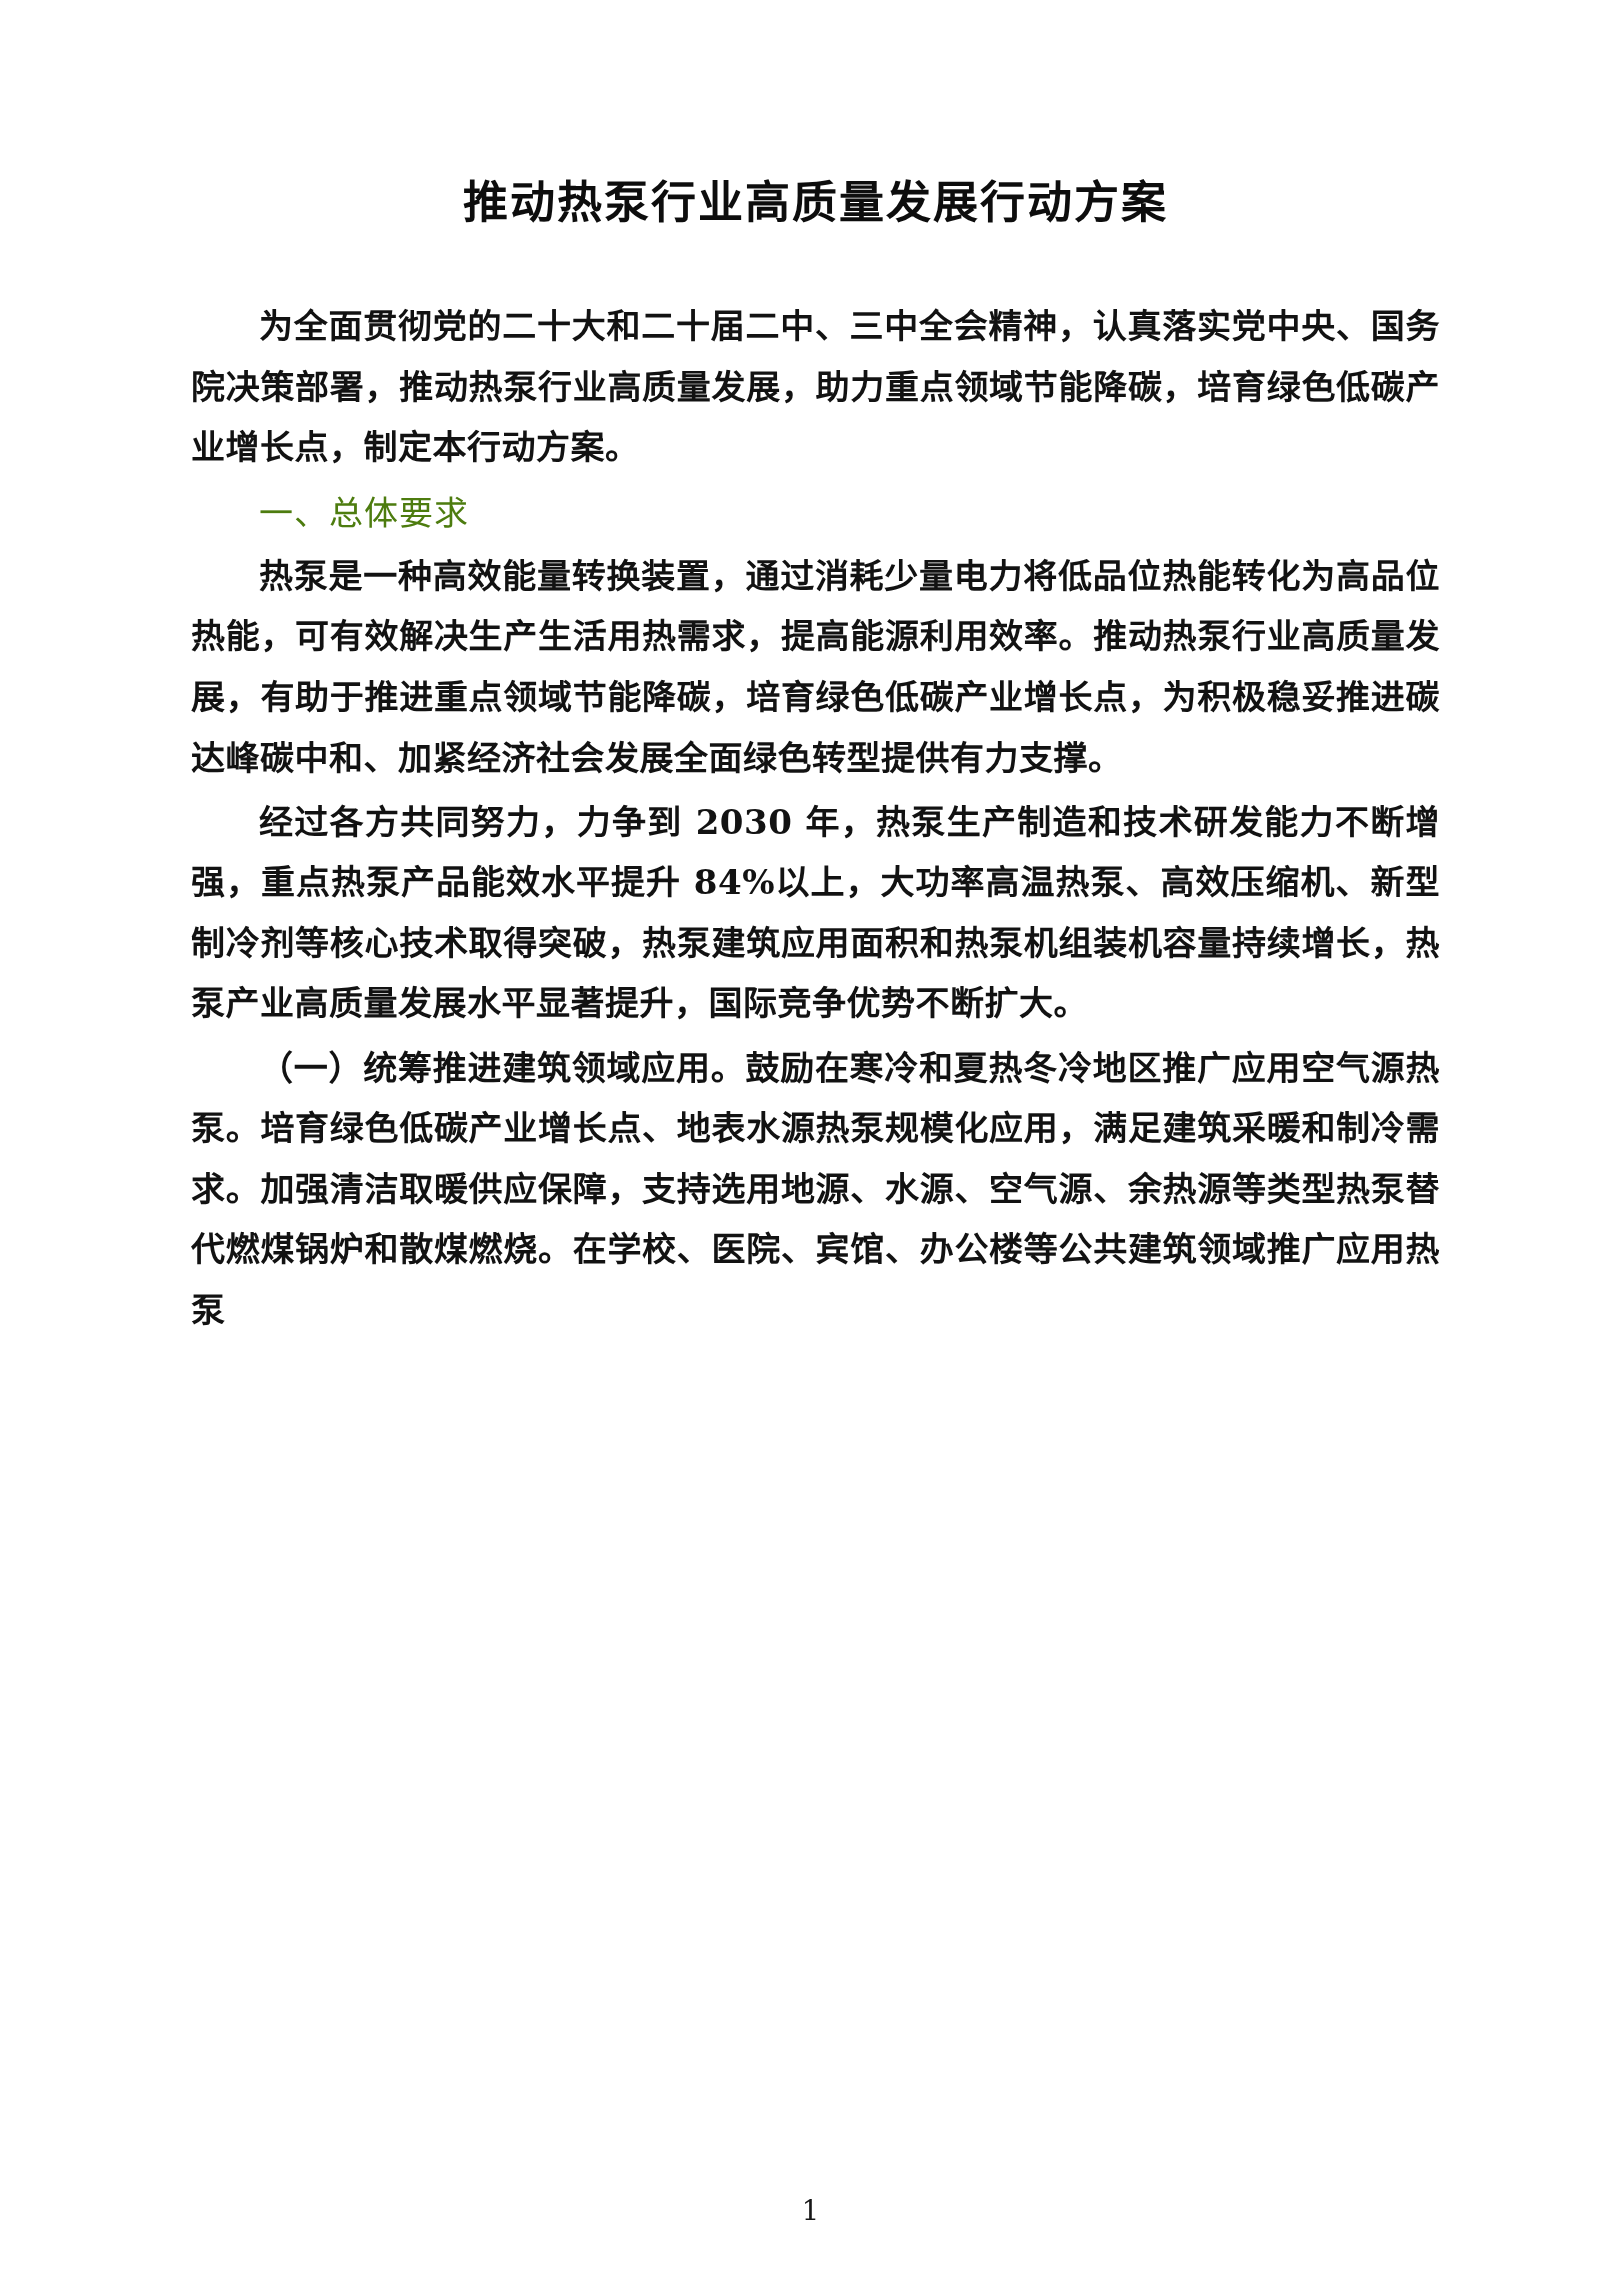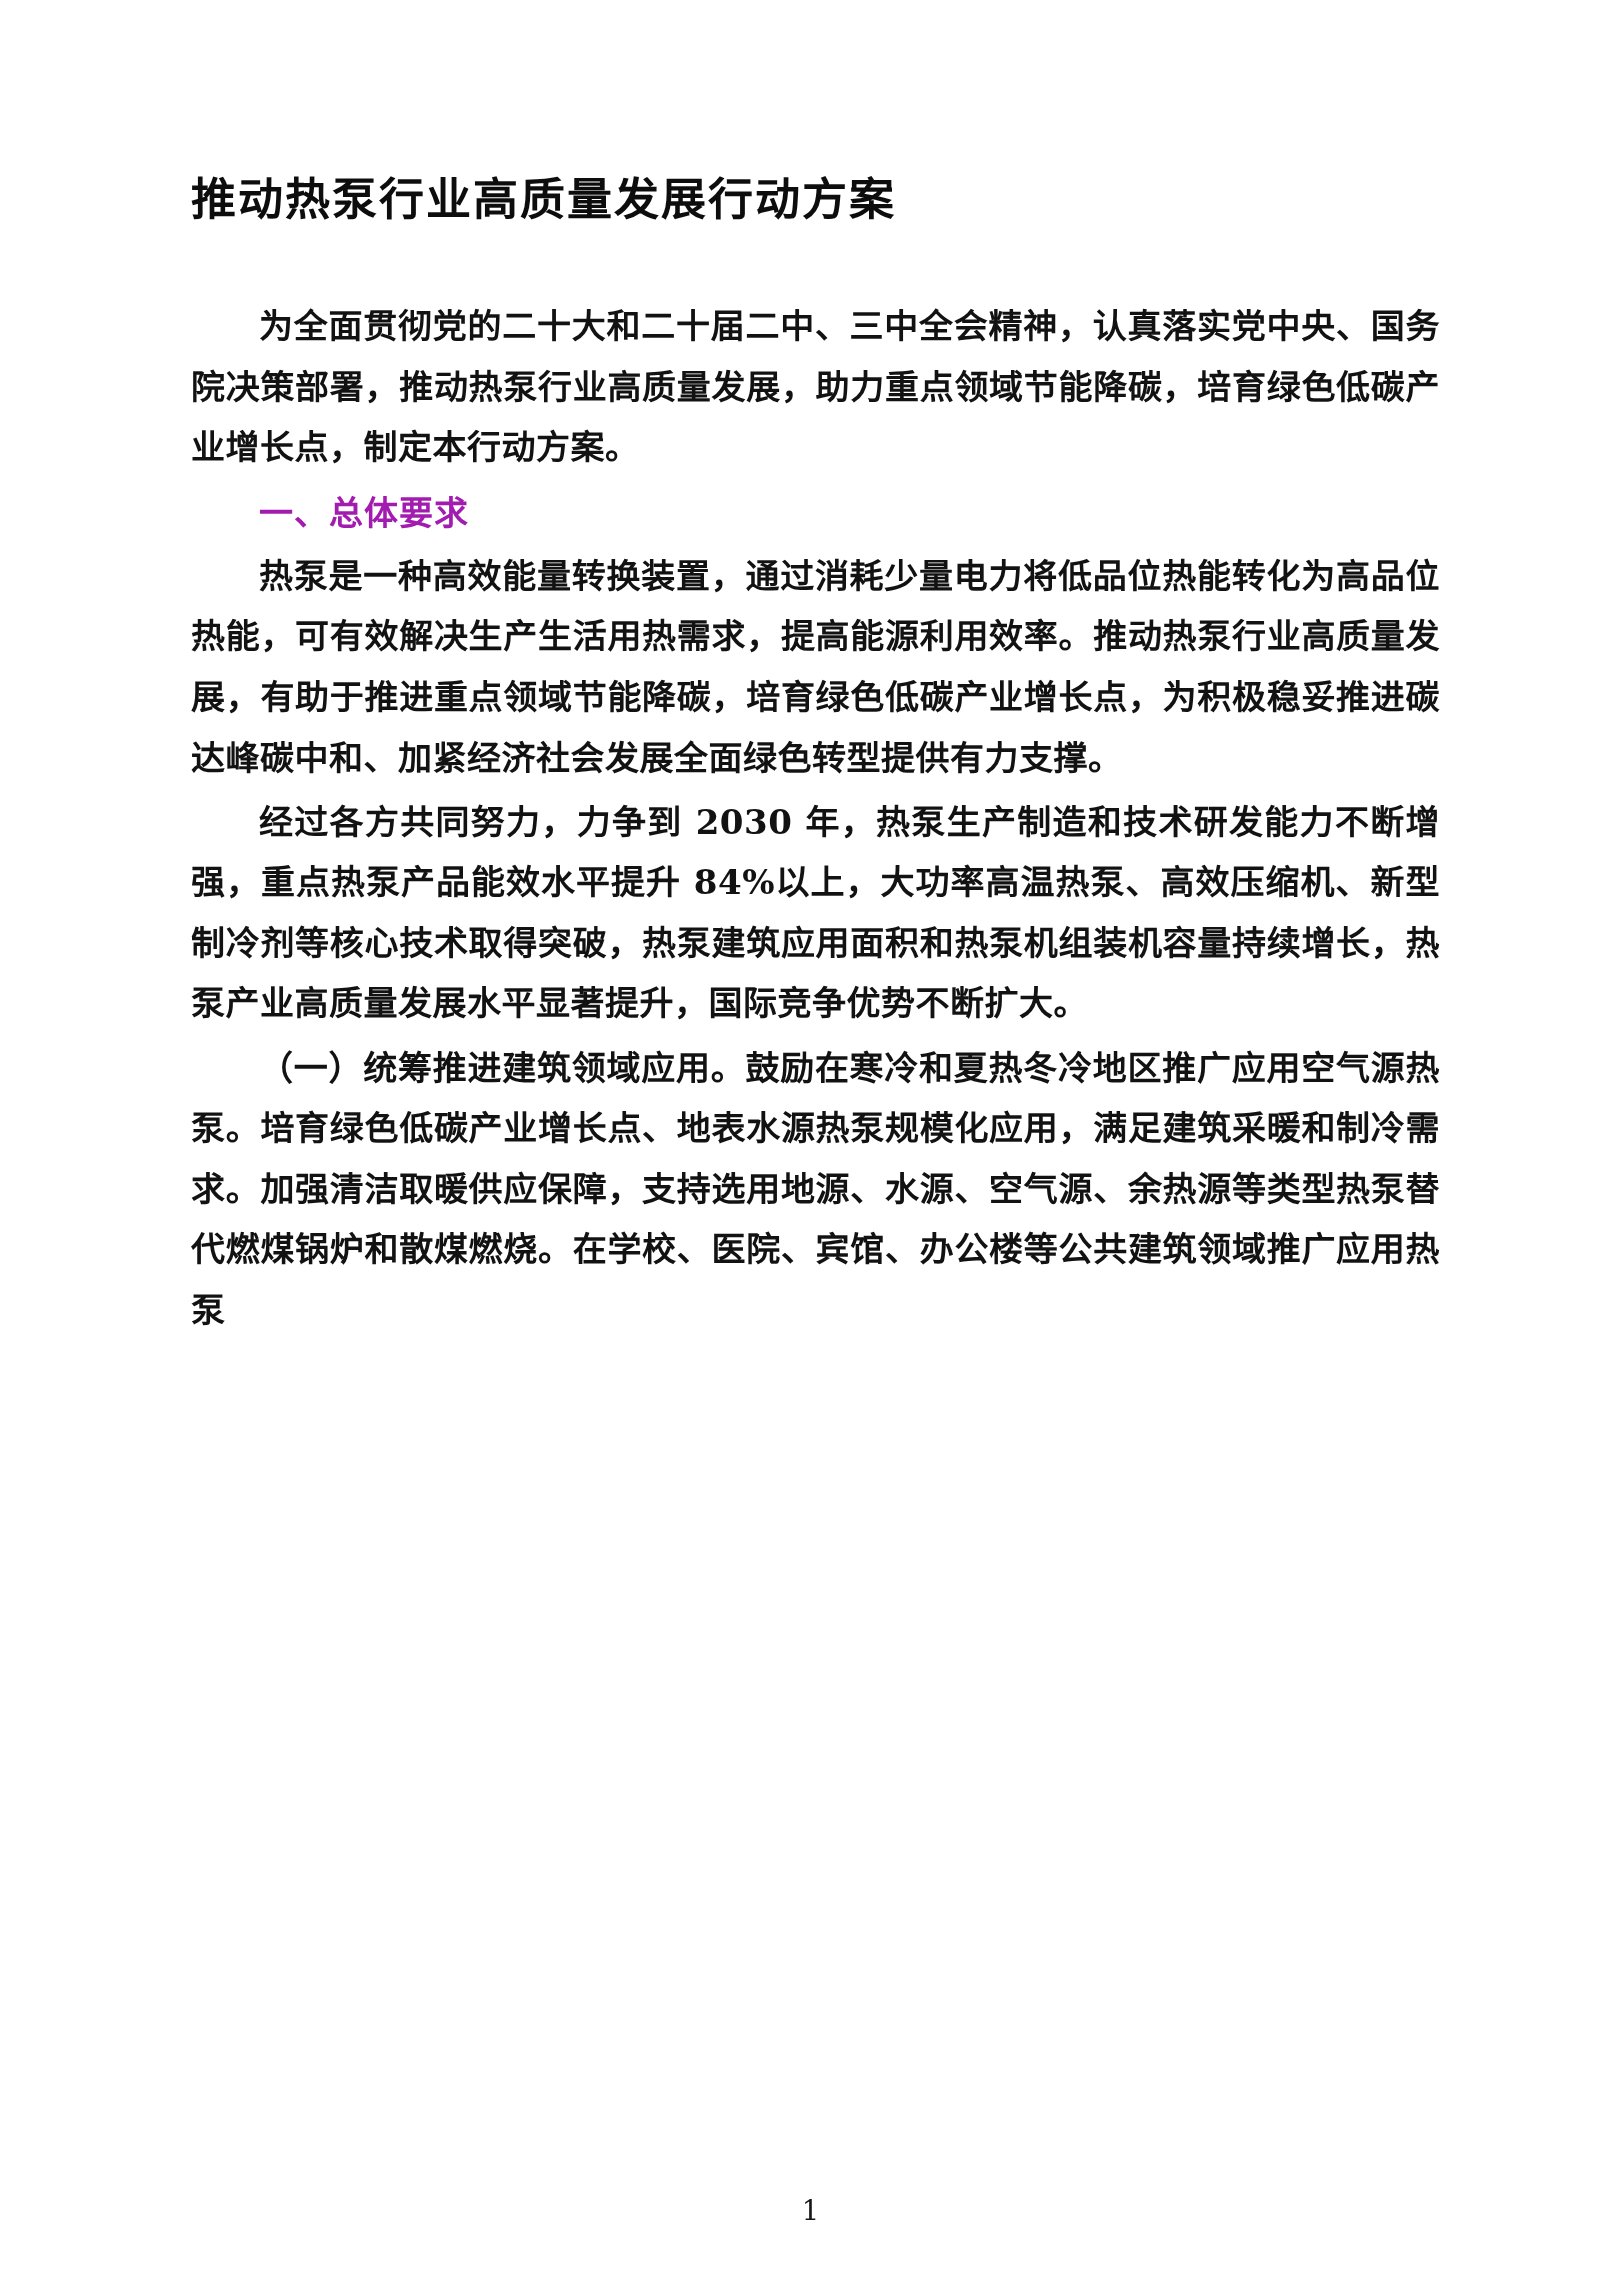--- a/index.html
+++ b/index.html
@@ -12,49 +12,49 @@
     width: 1621px;
     height: 2293px;
     margin: 0 auto;
     background: #ffffff;
     box-sizing: border-box;
     padding: 172px 181px 59px 191px;
     font-family: "DejaVu Serif", "Liberation Serif", serif;
     color: #111111;
   }
   .doc-title {
-    text-align: left;
-    font-family: Liberation Mono, monospace;
+    text-align: center;
+    font-family: Liberation Serif, serif;
     font-weight: bold;
     font-size: 45px;
     letter-spacing: 2px;
     line-height: 1.4;
     margin: 0 0 61px 0;
     color: #0d0d0d;
   }
   .para {
     font-size: 34px;
     line-height: 1.78;
     text-align: justify;
     text-justify: inter-ideograph;
     text-indent: 2em;
     margin: 0 0 3.9px 0;
     letter-spacing: 0.5px;
     color: #121212;
     font-weight: bold;
   }
   .heading {
     font-family: "DejaVu Sans", "Liberation Sans", sans-serif;
-    font-weight: bold;
+    font-weight: normal;
     font-size: 34px;
     line-height: 1.78;
     text-indent: 2em;
     margin: 5.9px 0 2px 0;
     letter-spacing: 1px;
-    color: #a21caf;
+    color: #4d7c0f;
   }
   .page-number {
     position: absolute;
     left: 0;
     right: 0;
     bottom: 67px;
     text-align: center;
     font-size: 27.4px;
     font-family: "DejaVu Serif", "Liberation Serif", serif;
     color: #171717;

